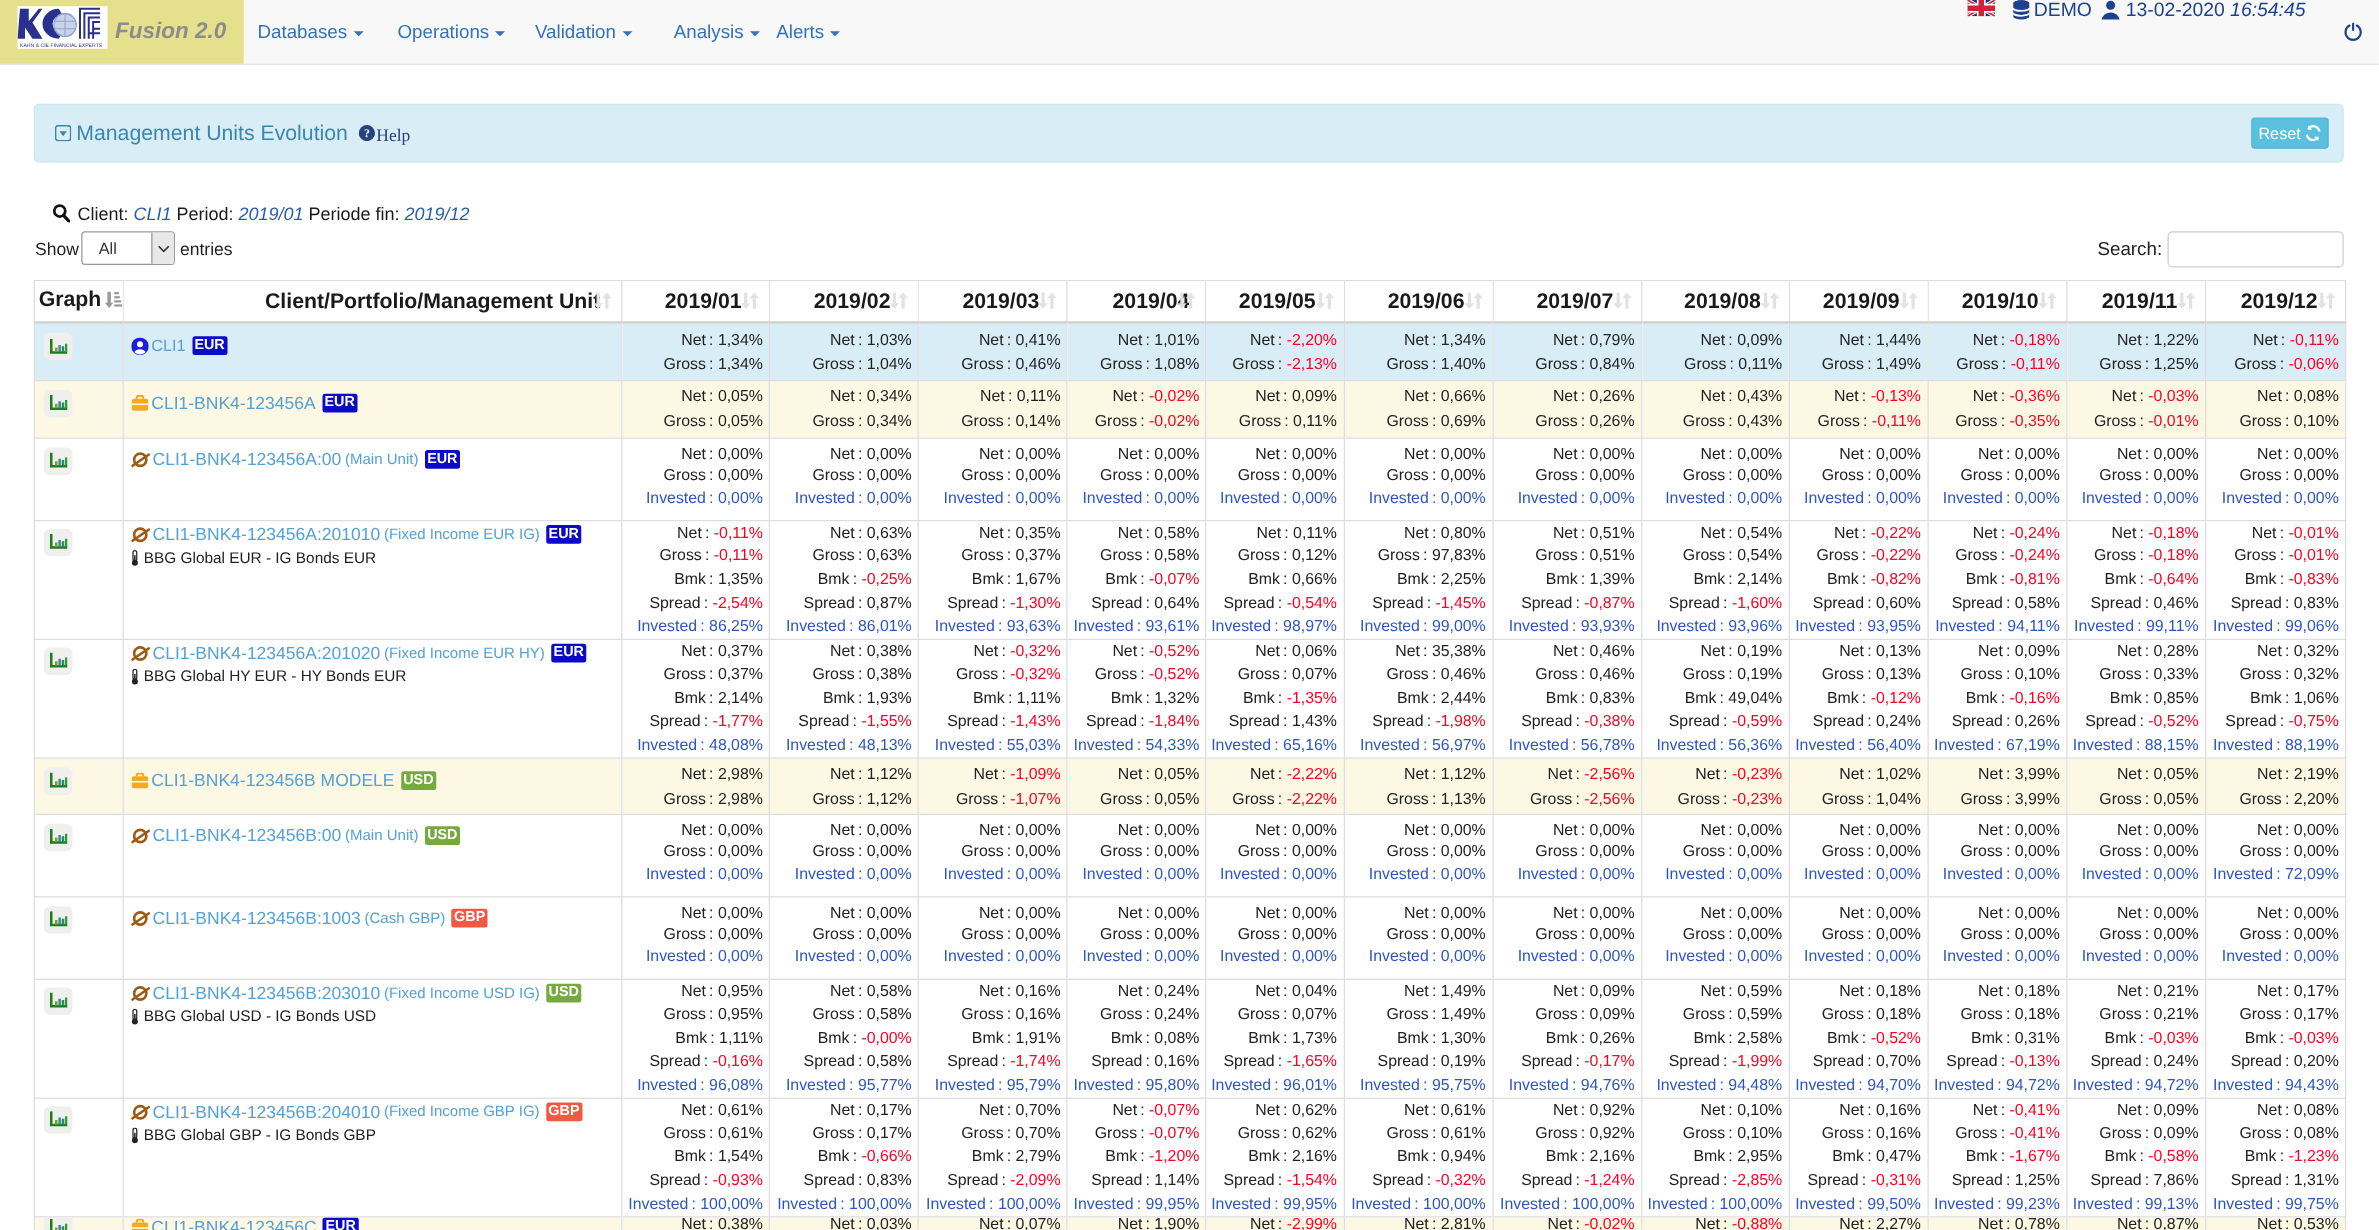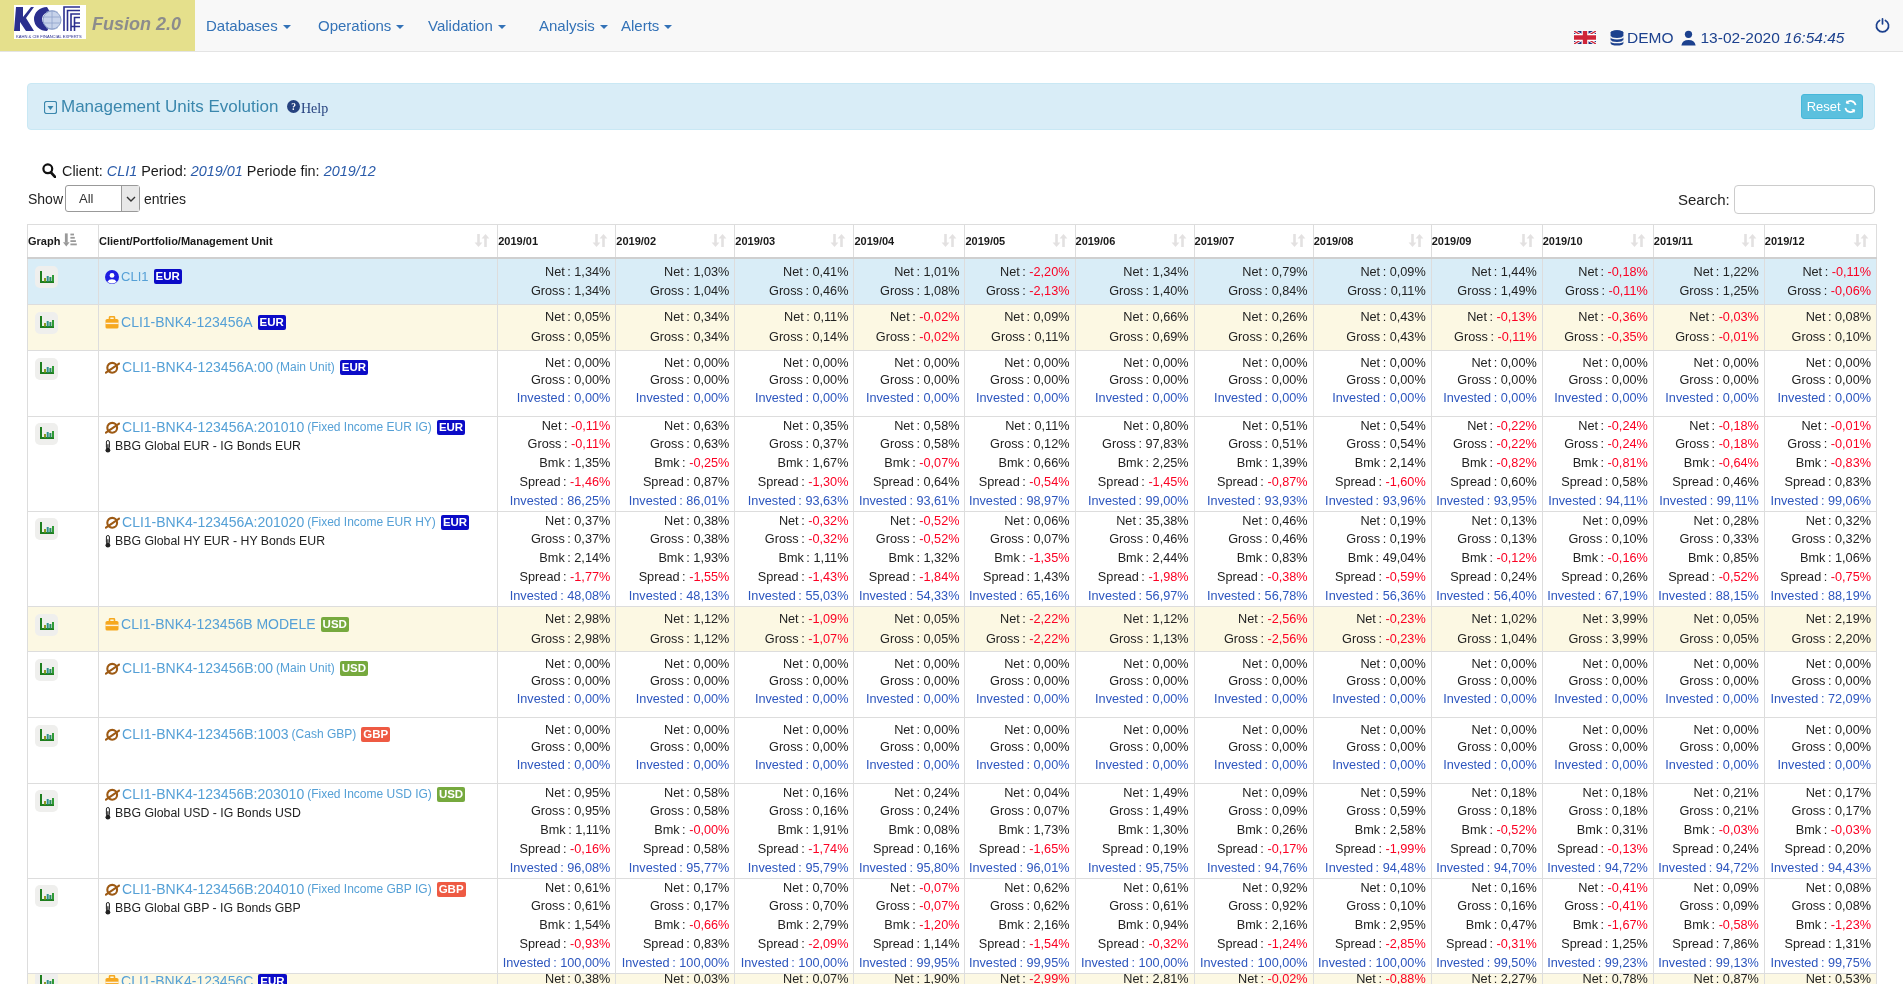--- a/index.html
+++ b/index.html
@@ -4,41 +4,41 @@
 html,body{width:1903px;height:984px;overflow:hidden;background:#fff;
  font-family:"Liberation Sans",sans-serif;}
 .abs{position:absolute}
 
 #nav{position:absolute;left:0;top:0;width:1903px;height:51px;background:#f8f8f8;border-bottom:1px solid #e4e4e4}
 #logo{position:absolute;left:0;top:0;width:195px;height:51px;background:#e5e08c}
 #logobox{position:absolute;left:14px;top:5px;width:72px;height:34px;background:#fff}
 #fusion{position:absolute;left:92px;top:14px;font-size:18px;font-weight:bold;font-style:italic;color:#8c8c8c}
 .mi{position:absolute;top:0;height:51px;display:flex;align-items:center;font-size:15px;color:#3372b7}
 .caret{display:inline-block;margin-left:5px;width:0;height:0;border-left:4px solid transparent;border-right:4px solid transparent;border-top:4px solid #3372b7;transform:translateY(1px)}
-#topr{position:absolute;top:12px;height:51px;display:flex;align-items:center;color:#1c418e;font-size:15.5px}
+#topr{position:absolute;top:0;height:51px;display:flex;color:#1c418e;font-size:15.5px}
 
 #panel{position:absolute;left:27px;top:83px;width:1846px;height:45px;background:#d9edf7;border:1px solid #c9e8f4;border-radius:4px}
 #ptitle{position:absolute;left:33px;top:13px;font-size:17px;color:#3a87ad}
 #help{position:absolute;left:259px;top:16px;font-family:"Liberation Serif",serif;font-size:14px;color:#26427f}
 #reset{position:absolute;left:1773px;top:10px;width:60px;height:23px;background:#5bc0de;border:1px solid #46b8da;border-radius:3px;color:#fff;font-size:13px;display:flex;align-items:center;justify-content:center}
 
 #cline{position:absolute;left:42px;top:161px;font-size:14.4px;color:#1a1a1a}
 #cline .it{font-style:italic;color:#2b5caa}
 
 #show{position:absolute;left:28px;top:191px;font-size:14px;color:#222}
 #sel{position:absolute;left:65px;top:185px;width:73px;height:25px;border:1px solid #999;border-radius:3px;background:#fff;font-size:14px;color:#333}
 #sel .txt{position:absolute;left:13px;top:5px;font-size:13px}
 #sel .arr{position:absolute;right:0;top:0;width:17px;height:25px;background:#e8e8e8;border-left:1px solid #999;display:flex;align-items:center;justify-content:center}
 #entries{position:absolute;left:144px;top:191px;font-size:14px;color:#222}
 #slabel{position:absolute;left:1678px;top:191px;font-size:15px;color:#222}
 #sinput{position:absolute;left:1734px;top:185px;width:139px;height:27px;border:1px solid #ccc;border-radius:4px;background:#fff}
 
 #tbl{position:absolute;left:27px;top:224px;border-collapse:collapse;table-layout:fixed;width:1849px}
-#tbl th{border:1px solid #ddd;border-bottom:2px solid #cfcfcf;height:32px;font-size:11px;color:#1a1a1a;
- text-align:left;font-weight:bold;position:relative;background:#fff;padding:0}
+#tbl th{border:1px solid #ddd;border-bottom:2px solid #cfcfcf;height:32px;font-size:17px;color:#1a1a1a;
+ text-align:right;font-weight:bold;position:relative;background:#fff;padding:0}
 #tbl td{border:1px solid #ddd;padding:0;vertical-align:middle;overflow:hidden}
 #tbl td.v{text-align:right;padding-right:5px;font-size:12.7px;color:#222}
 #tbl td.v div{line-height:18.8px;white-space:nowrap}
 .neg{color:#fb0123}
 .inv{color:#2d56be}
 #tbl td.n{vertical-align:top;font-size:14px;color:#55a0d6;padding-top:5px;padding-left:6px}
 #tbl tr.t2 td.n{padding-top:8px}
 #tbl tr.t3 td.n{padding-top:7px}
 #tbl tr.t5 td.n{padding-top:1px}
 #tbl tr.t2 td.g,#tbl tr.t3 td.g{padding-top:7px}
@@ -205,21 +205,21 @@
               </g>
             </svg></span></th>
         <th style="padding-right:22px">2019/03<span class="sic"><svg width="16" height="15" viewBox="0 0 16 15">
               <g fill="#e3e1e1">
                 <rect x="3.2" y="1" width="2.6" height="9"></rect>
                 <path d="M0.6 9.5 h7.8 L4.5 14z"></path>
                 <rect x="10.2" y="5" width="2.6" height="9"></rect>
                 <path d="M7.6 5.5 h7.8 L11.5 1z"></path>
               </g>
             </svg></span></th>
-        <th style="padding-right:38px">2019/04<span class="sic"><svg width="16" height="15" viewBox="0 0 16 15">
+        <th style="padding-right:13px">2019/04<span class="sic"><svg width="16" height="15" viewBox="0 0 16 15">
               <g fill="#e3e1e1">
                 <rect x="3.2" y="1" width="2.6" height="9"></rect>
                 <path d="M0.6 9.5 h7.8 L4.5 14z"></path>
                 <rect x="10.2" y="5" width="2.6" height="9"></rect>
                 <path d="M7.6 5.5 h7.8 L11.5 1z"></path>
               </g>
             </svg></span></th>
         <th style="padding-right:22px">2019/05<span class="sic"><svg width="16" height="15" viewBox="0 0 16 15">
               <g fill="#e3e1e1">
                 <rect x="3.2" y="1" width="2.6" height="9"></rect>
@@ -528,21 +528,21 @@
                 <rect x="1.4" y="0.5" width="3" height="8.2" rx="1.5" fill="none" stroke="#222" stroke-width="1"></rect>
                 <circle cx="2.9" cy="10.2" r="2.4" fill="#222"></circle>
                 <rect x="2.3" y="4.2" width="1.2" height="6" fill="#222"></rect>
               </svg>
             </span>BBG Global EUR - IG Bonds EUR</div>
         </td>
         <td class="v" style="">
           <div>Net : <span class="neg">-0,11%</span></div>
           <div>Gross : <span class="neg">-0,11%</span></div>
           <div>Bmk : 1,35%</div>
-          <div>Spread : <span class="neg">-1,46%</span></div>
+          <div>Spread : <span class="neg">-2,54%</span></div>
           <div class="inv">Invested : 86,25%</div>
         </td>
         <td class="v" style="">
           <div>Net : 0,63%</div>
           <div>Gross : 0,63%</div>
           <div>Bmk : <span class="neg">-0,25%</span></div>
           <div>Spread : 0,87%</div>
           <div class="inv">Invested : 86,01%</div>
         </td>
         <td class="v" style="">

